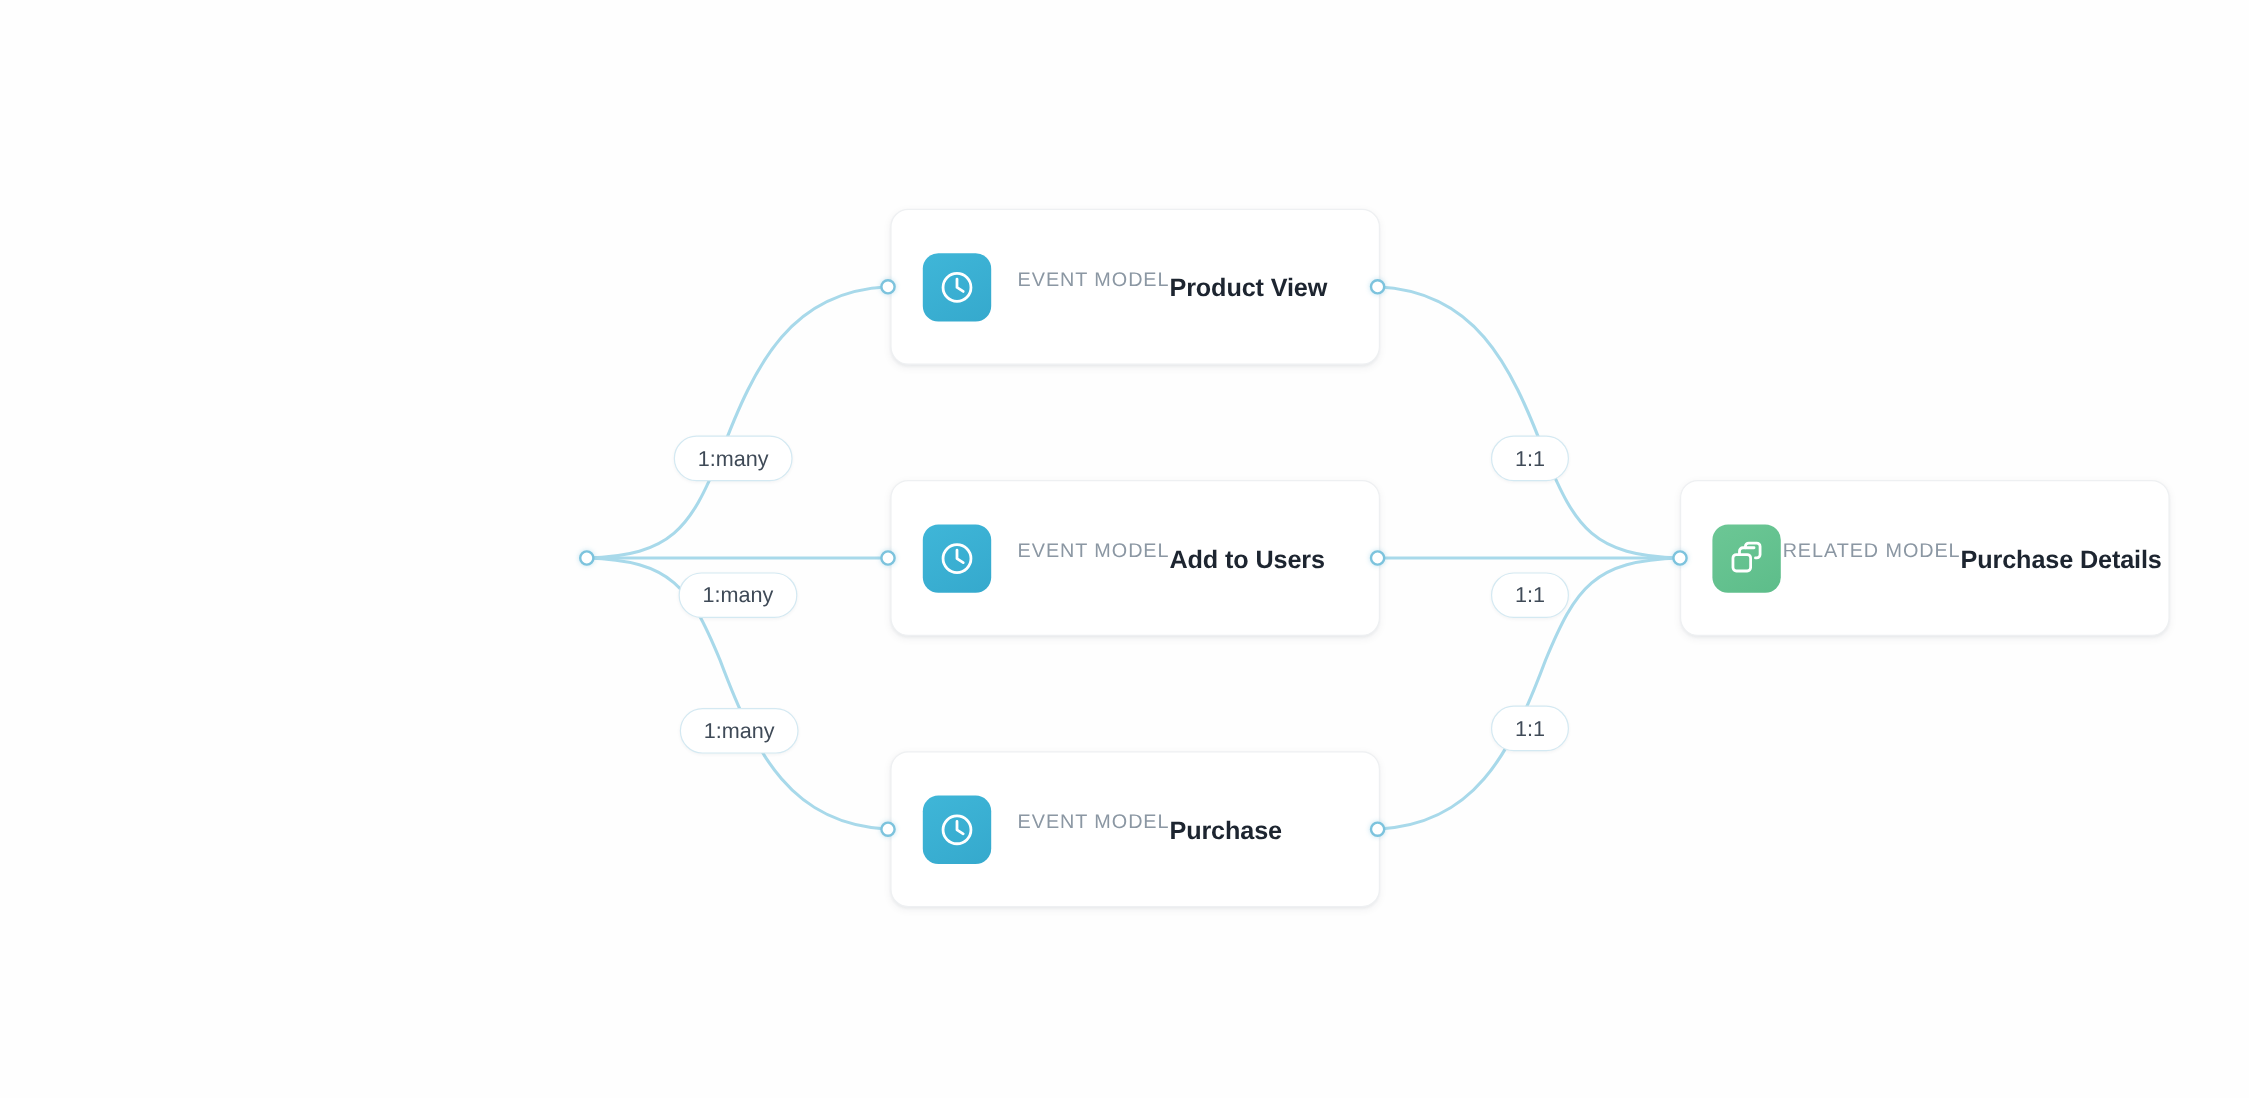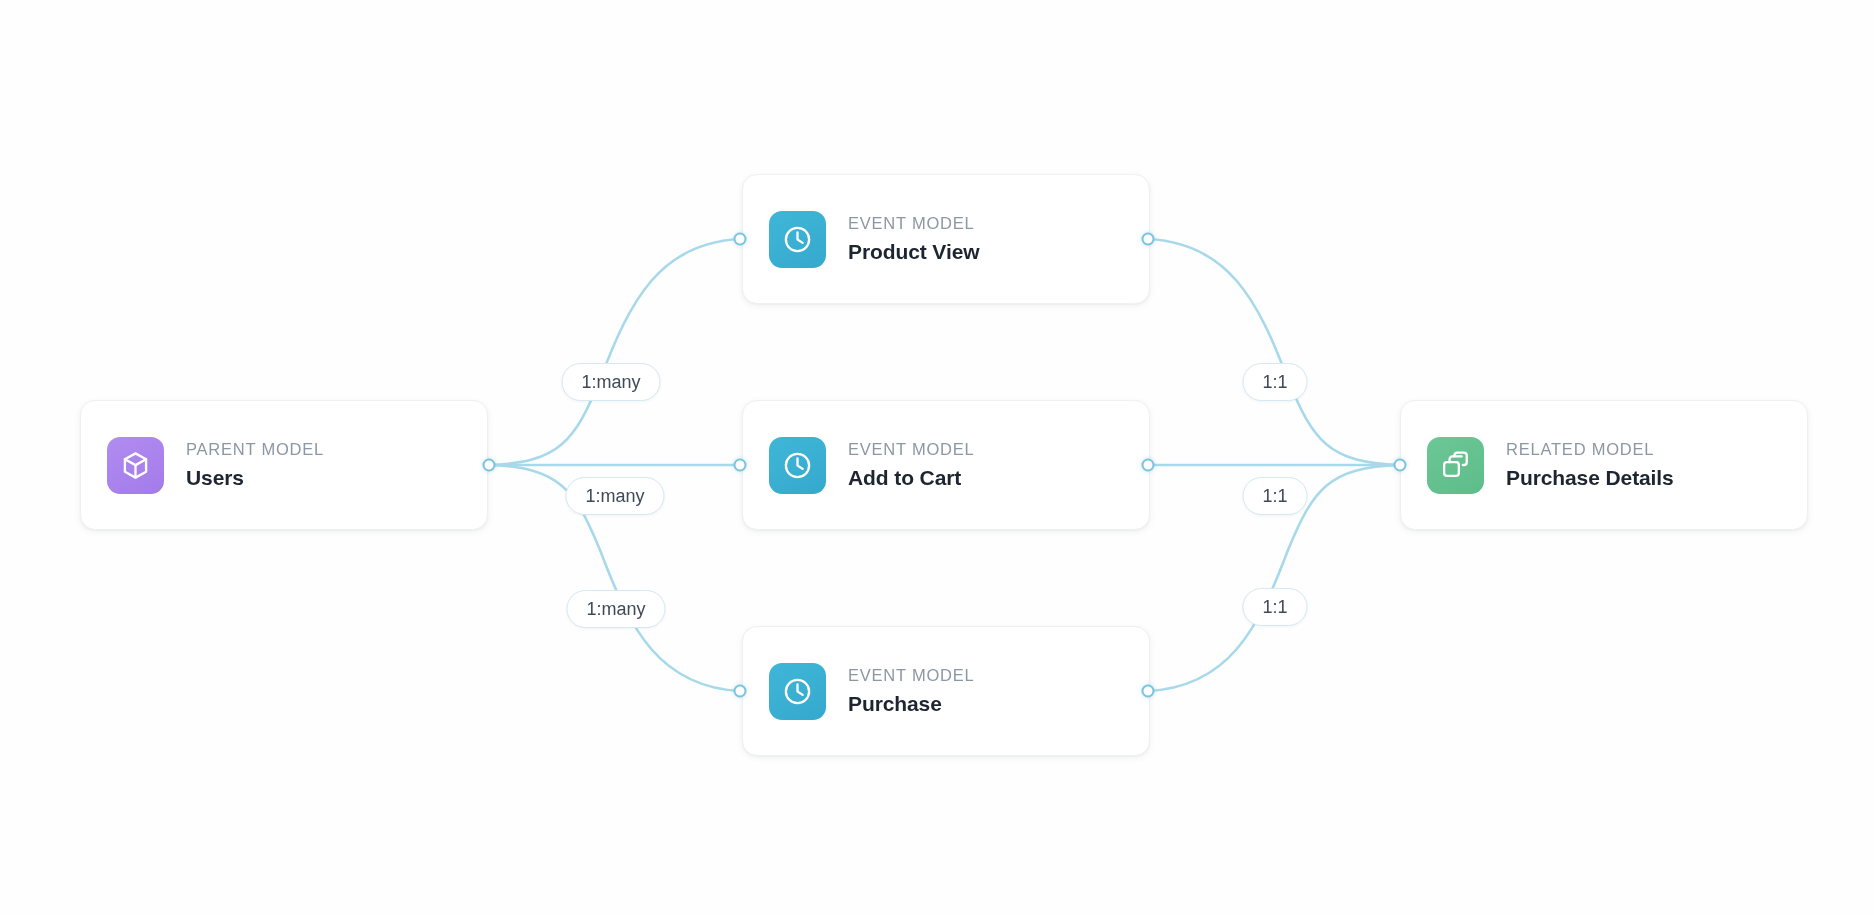--- a/index.html
+++ b/index.html
@@ -49,21 +49,21 @@
     display: flex;
     align-items: center;
     justify-content: center;
     margin-right: 22px;
   }
   .node-icon svg {
     display: block;
   }
   .node-text {
     display: flex;
-    flex-direction: column;
+    flex-direction: row;
     justify-content: center;
     min-width: 0;
   }
   .node-kicker {
     font-size: 16.5px;
     font-weight: 500;
     letter-spacing: 0.78px;
     color: #8b97a3;
     text-transform: uppercase;
     line-height: 1.24;
@@ -132,33 +132,20 @@
       <path d="M 489 465 C 560 467, 575 490, 600 550 C 630 630, 660 687, 740 691"></path>
 
       <path d="M 1148 239 C 1228 243, 1258 300, 1288 380 C 1313 440, 1328 463, 1400 465"></path>
 
       <path d="M 1148 465 L 1400 465"></path>
 
       <path d="M 1148 691 C 1228 687, 1258 630, 1288 550 C 1313 490, 1328 467, 1400 465"></path>
     </g>
   </svg>
 
-  <div class="node" style="left:80px; top:400px; width:408px; height:130px;">
-    <div class="node-icon icon-parent">
-      <svg width="31" height="31" viewBox="0 0 24 24" fill="none" stroke="#ffffff" stroke-width="1.8" stroke-linecap="round" stroke-linejoin="round">
-        <path d="M12 2.6 20.2 7.1v9.8L12 21.4 3.8 16.9V7.1z"></path>
-        <path d="M3.8 7.1 12 11.7l8.2-4.6"></path>
-        <path d="M12 11.7v9.7"></path>
-      </svg>
-    </div>
-    <div class="node-text">
-      <div class="node-kicker">PARENT MODEL</div>
-      <div class="node-title">Users</div>
-    </div>
-  </div>
 
   <div class="node" style="left:742px; top:174px; width:408px; height:130px;">
     <div class="node-icon icon-event">
       <svg width="31" height="31" viewBox="0 0 24 24" fill="none" stroke="#ffffff" stroke-width="1.8" stroke-linecap="round" stroke-linejoin="round">
         <circle cx="12" cy="12" r="9"></circle>
         <path d="M12 6.6V12l4 2.6"></path>
       </svg>
     </div>
     <div class="node-text">
       <div class="node-kicker">EVENT MODEL</div>
@@ -168,21 +155,21 @@
 
   <div class="node" style="left:742px; top:400px; width:408px; height:130px;">
     <div class="node-icon icon-event">
       <svg width="31" height="31" viewBox="0 0 24 24" fill="none" stroke="#ffffff" stroke-width="1.8" stroke-linecap="round" stroke-linejoin="round">
         <circle cx="12" cy="12" r="9"></circle>
         <path d="M12 6.6V12l4 2.6"></path>
       </svg>
     </div>
     <div class="node-text">
       <div class="node-kicker">EVENT MODEL</div>
-      <div class="node-title">Add to Cart</div>
+      <div class="node-title">Add to Users</div>
     </div>
   </div>
 
   <div class="node" style="left:742px; top:626px; width:408px; height:130px;">
     <div class="node-icon icon-event">
       <svg width="31" height="31" viewBox="0 0 24 24" fill="none" stroke="#ffffff" stroke-width="1.8" stroke-linecap="round" stroke-linejoin="round">
         <circle cx="12" cy="12" r="9"></circle>
         <path d="M12 6.6V12l4 2.6"></path>
       </svg>
     </div>

